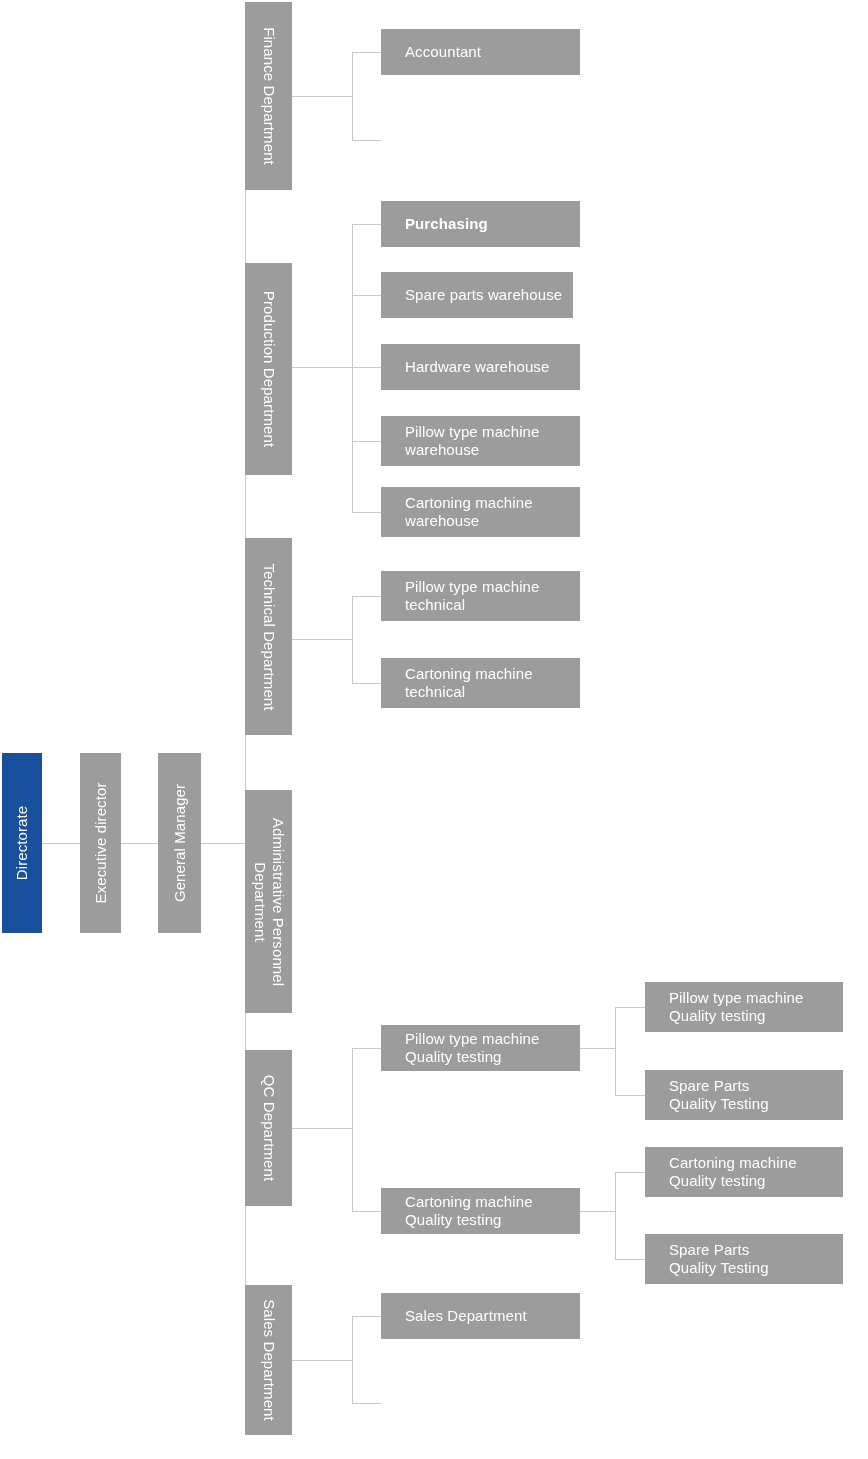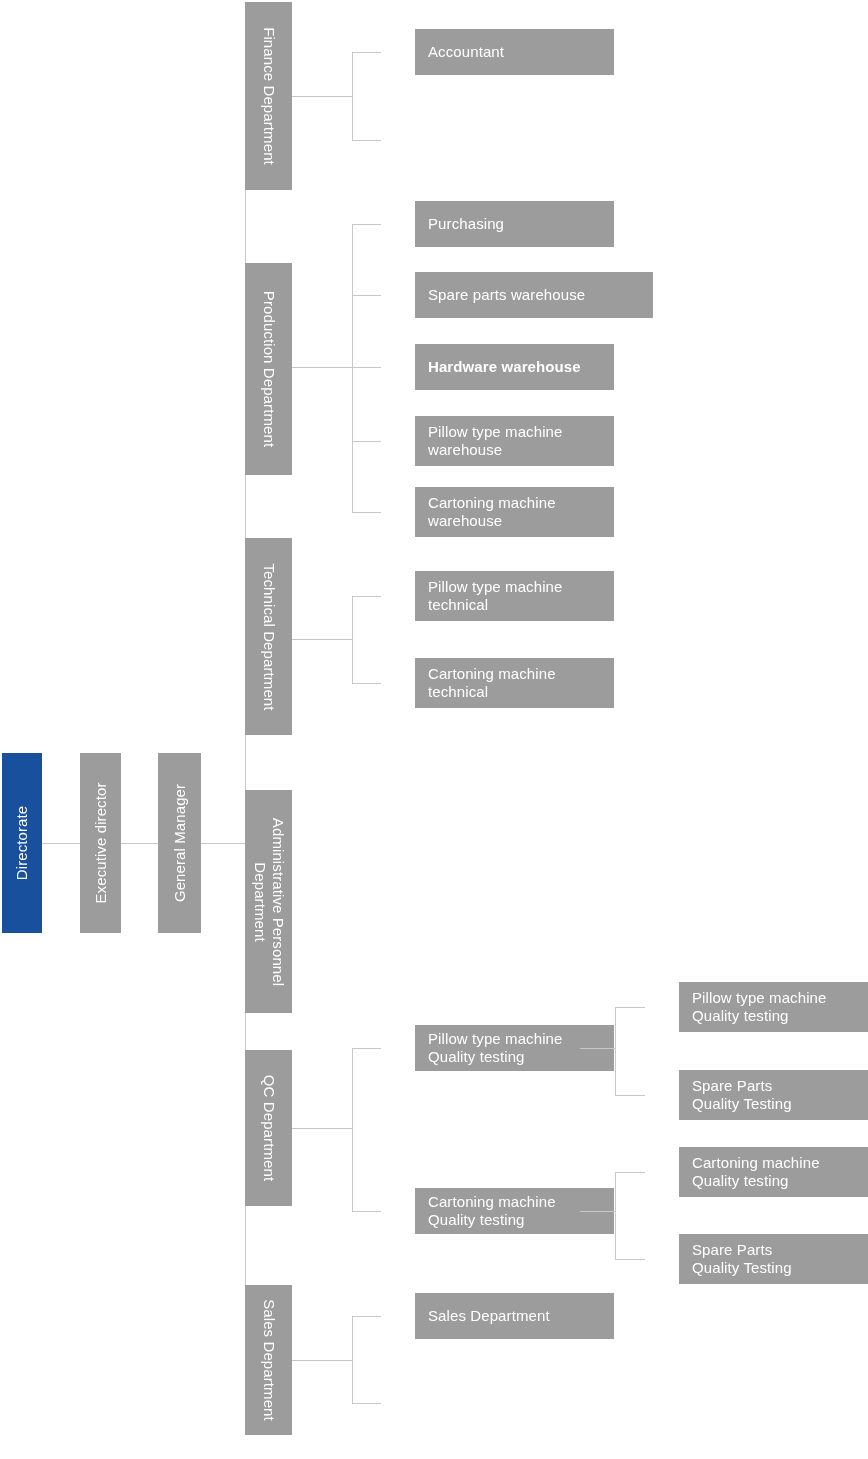--- a/index.html
+++ b/index.html
@@ -46,23 +46,22 @@
   }
   .vnode.dirup .vlabel {
     
     transform: translate(0, 0) rotate(-90deg) translate(-50%, -50%);
   }
   
   .hnode {
     display: flex;
     align-items: center;
     background: #9c9c9c;
-    padding-left: 13px;
+    padding-left: 24px;
     padding-right: 8px;
-    margin-left: 34px;
   }
   .hnode .hlabel {
     white-space: pre-line;
   }
   
   .line {
     position: absolute;
     background: #c8c8c8;
   }
   .line.h { height: 1px; }
@@ -126,27 +125,27 @@
   </div>
 
   <div class="line h" style="left:292px; top:367px; width:60px;"></div>
   <div class="line v" style="left:352px; top:224px; width:1px; height:288px;"></div>
   <div class="line h" style="left:352px; top:224px; width:29px;"></div>
   <div class="line h" style="left:352px; top:295px; width:29px;"></div>
   <div class="line h" style="left:352px; top:367px; width:29px;"></div>
   <div class="line h" style="left:352px; top:441px; width:29px;"></div>
   <div class="line h" style="left:352px; top:512px; width:29px;"></div>
 
-  <div class="node hnode" style="left:381px; top:201px; width:199px; height:46px;">
+  <div class="node hnode" style="left:381px; top:201px; width:199px; height:46px;font-weight:bold;">
     <span class="hlabel">Purchasing</span>
   </div>
-  <div class="node hnode" style="left:381px; top:272px; width:238px; height:46px;">
+  <div class="node hnode" style="left:381px; top:272px; width:192px; height:46px;">
     <span class="hlabel">Spare parts warehouse</span>
   </div>
-  <div class="node hnode" style="left:381px; top:344px; width:199px; height:46px;font-weight:bold;">
+  <div class="node hnode" style="left:381px; top:344px; width:199px; height:46px;">
     <span class="hlabel">Hardware warehouse</span>
   </div>
   <div class="node hnode" style="left:381px; top:416px; width:199px; height:50px;">
     <span class="hlabel">Pillow type machine
 warehouse</span>
   </div>
   <div class="node hnode" style="left:381px; top:487px; width:199px; height:50px;">
     <span class="hlabel">Cartoning machine
 warehouse</span>
   </div>

